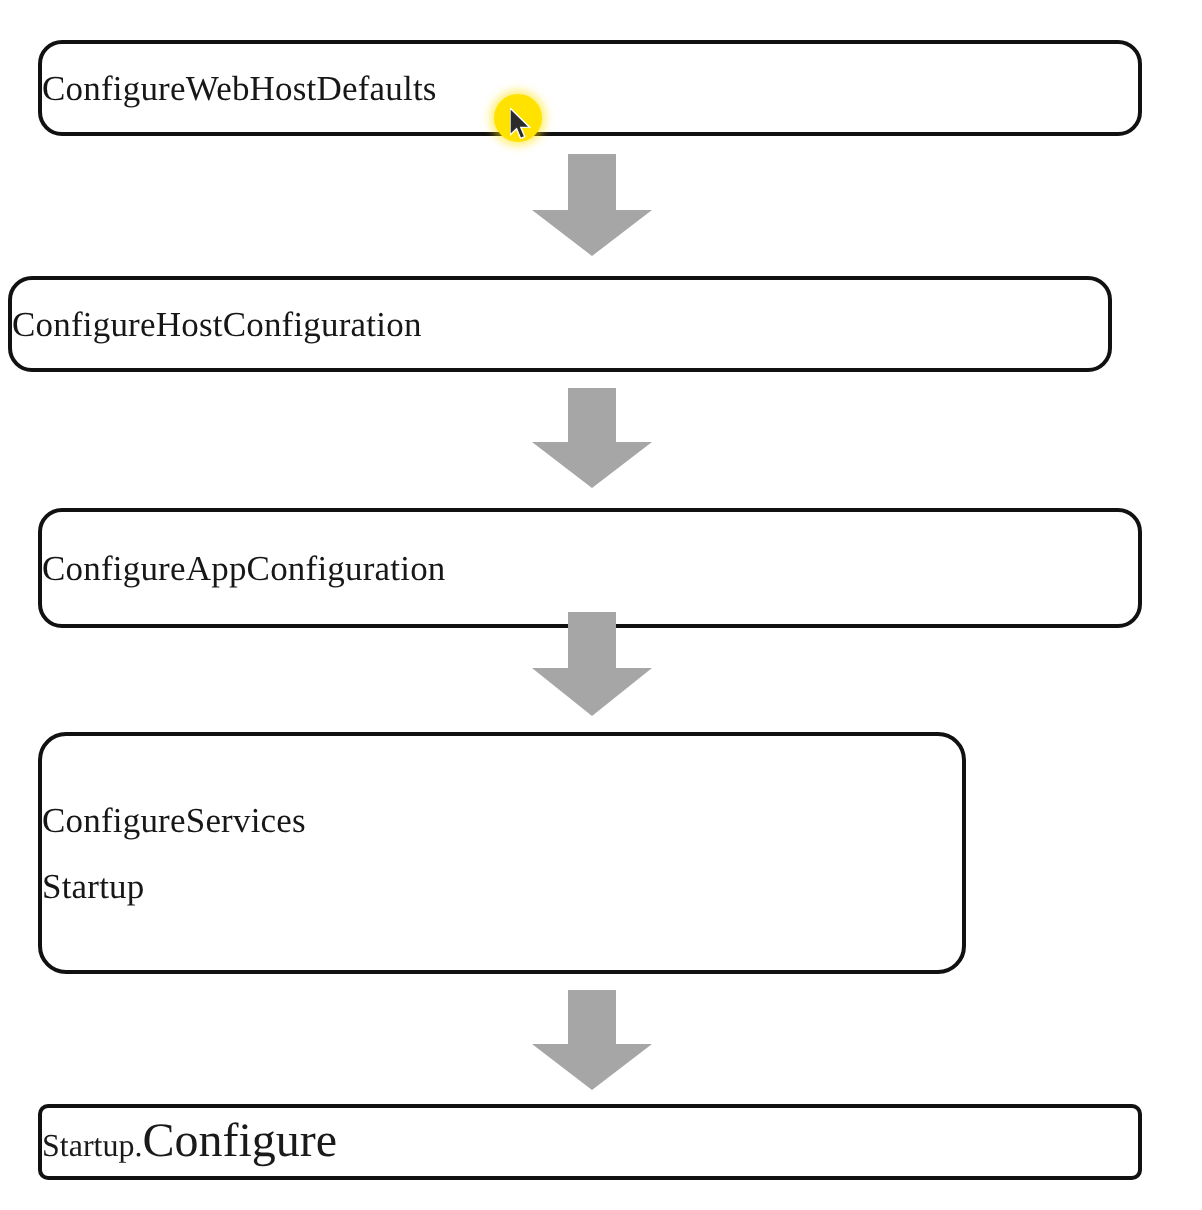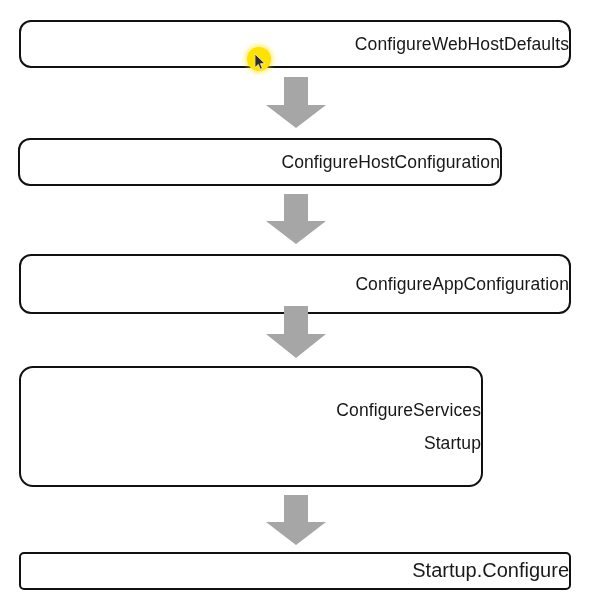--- a/index.html
+++ b/index.html
@@ -26,47 +26,48 @@
 
   
   .node {
     position: absolute;
     box-sizing: border-box;
     background: #ffffff;
     border: 2px solid #111111;
     border-radius: 12px;
     display: flex;
     flex-direction: column;
-    align-items: flex-end;
+    align-items: flex-start;
     justify-content: center;
     text-align: center;
     line-height: 1.28;
+    font-family: Liberation Serif, serif;
   }
   .node .line {
     display: block;
     white-space: nowrap;
     font-size: 17.5px;
     letter-spacing: 0.1px;
     color: #171717;
   }
 
   
   #node-1 { left: 19px;  top: 20px;  width: 552px; height: 48px;  }
-  #node-2 { left: 18px;  top: 138px; width: 484px; height: 48px; padding-left: 12px;  }
+  #node-2 { left: 4px;  top: 138px; width: 552px; height: 48px;  }
   #node-3 { left: 19px;  top: 254px; width: 552px; height: 60px;  }
   #node-4 { left: 19px;  top: 366px; width: 464px; height: 121px; border-radius: 14px; }
   #node-5 { left: 19px;  top: 552px; width: 552px; height: 38px;  border-radius: 5px; }
 
   
   #node-4 .line { margin: 5.5px 0; }
 
   
   .mixed { display: inline-block; white-space: nowrap; }
-  .mixed .small { font-size: 20px; }
-  .mixed .big   { font-size: 20px; }
+  .mixed .small { font-size: 16px; }
+  .mixed .big   { font-size: 24px; }
 
   
   .arrow {
     position: absolute;
     width: 60px;
   }
   .arrow svg { display: block; width: 100%; height: 100%; }
 
   #arrow-1 { left: 266px; top: 77px;  height: 51px; }
   #arrow-2 { left: 266px; top: 194px; height: 50px; }

